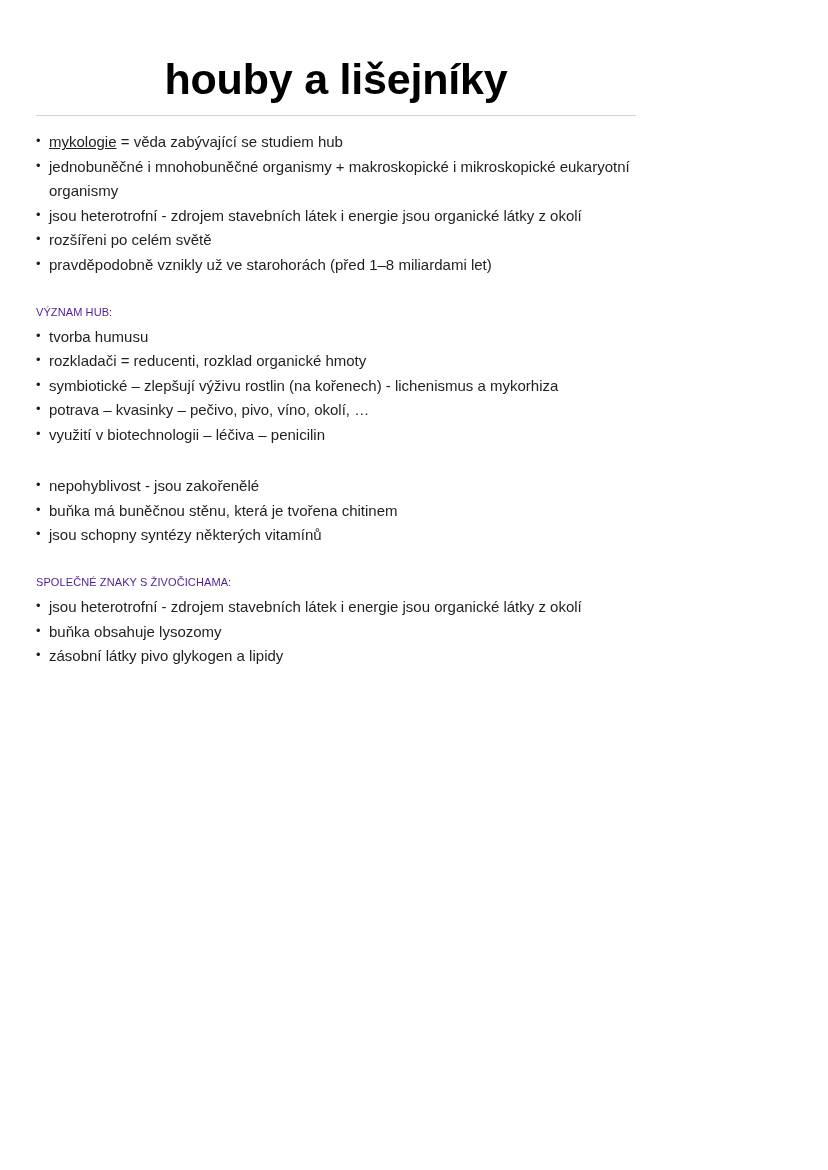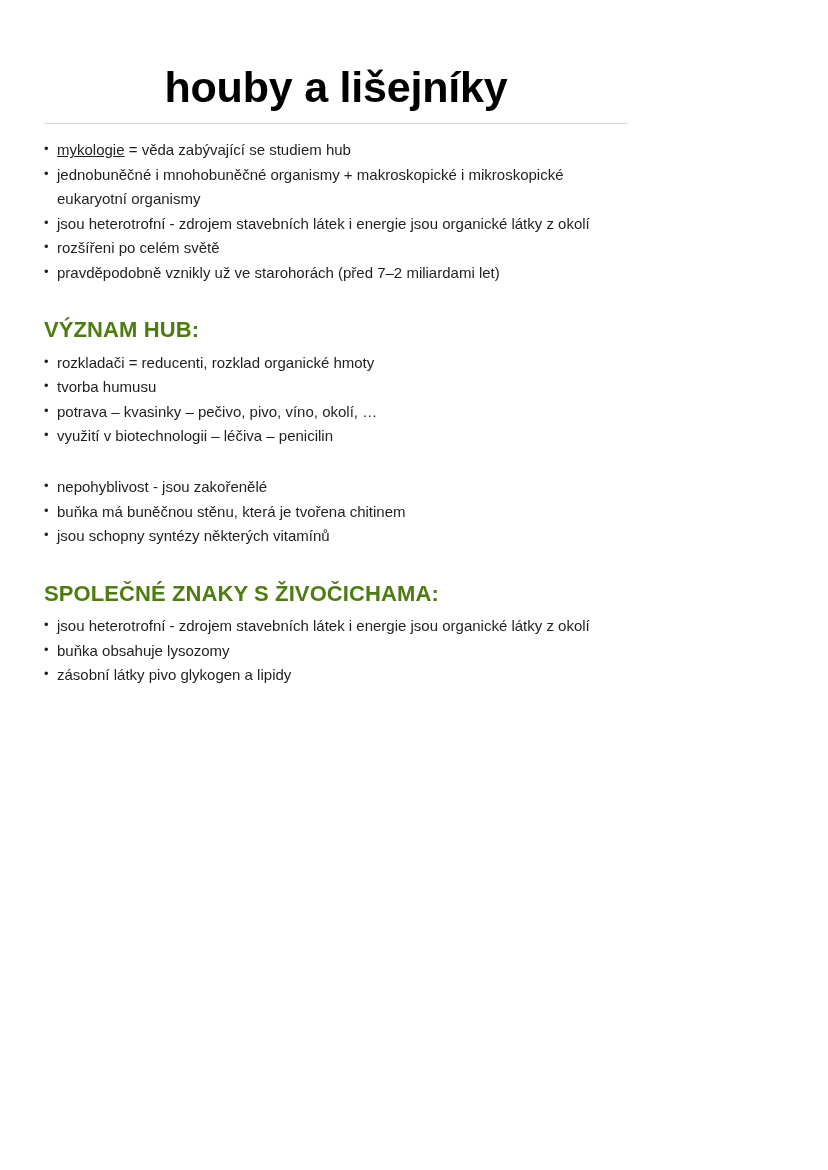--- a/index.html
+++ b/index.html
@@ -14,21 +14,21 @@
     overflow: hidden;
     font-family: "Liberation Sans", "DejaVu Sans", sans-serif;
     color: #1a1a1a;
     -webkit-font-smoothing: antialiased;
   }
   .page {
     position: relative;
     width: 672px;
     height: 1170px;
     box-sizing: border-box;
-    padding: 8px;
+    padding: 0;
     background: #ffffff;
   }
   .doc-title {
     margin: 0;
     padding-top: 56px;
     text-align: center;
     font-size: 43px;
     line-height: 1.08;
     font-weight: 700;
     letter-spacing: -0.2px;
@@ -45,25 +45,25 @@
     padding: 14px 36px 0 36px;
   }
   .section {
     margin: 0 0 27px 0;
   }
   .section:last-child {
     margin-bottom: 5px;
   }
   .section-heading {
     margin: 0 0 3px 0;
-    font-size: 22px;
+    font-size: 11px;
     line-height: 1.62;
-    font-weight: 700;
+    font-weight: 400;
     letter-spacing: 0.1px;
-    color: #4d7c0f;
+    color: #4c1d95;
   }
   ul.bullets {
     list-style: none;
     margin: 0;
     padding: 0;
   }
   ul.bullets li {
     position: relative;
     padding-left: 13px;
     margin: 0;
@@ -95,29 +95,30 @@
   <hr class="title-rule">
 
   <div class="content">
 
     <section class="section">
       <ul class="bullets">
         <li><span class="u">mykologie</span><span> = věda zabývající se studiem hub</span></li>
         <li>jednobuněčné i mnohobuněčné organismy + makroskopické i mikroskopické eukaryotní organismy</li>
         <li>jsou heterotrofní - zdrojem stavebních látek i energie jsou organické látky z okolí</li>
         <li>rozšířeni po celém světě</li>
-        <li>pravděpodobně vznikly už ve starohorách (před 7–2 miliardami let)</li>
+        <li>pravděpodobně vznikly už ve starohorách (před 1–8 miliardami let)</li>
       </ul>
     </section>
 
     <section class="section">
       <h2 class="section-heading">VÝZNAM HUB:</h2>
       <ul class="bullets">
+        <li>tvorba humusu</li>
         <li>rozkladači = reducenti, rozklad organické hmoty</li>
-        <li>tvorba humusu</li>
+        <li>symbiotické – zlepšují výživu rostlin (na kořenech) - lichenismus a mykorhiza</li>
         <li>potrava – kvasinky – pečivo, pivo, víno, okolí, …</li>
         <li>využití v biotechnologii – léčiva – penicilin</li>
       </ul>
     </section>
 
     <section class="section">
       <ul class="bullets">
         <li>nepohyblivost - jsou zakořenělé</li>
         <li>buňka má buněčnou stěnu, která je tvořena chitinem</li>
         <li>jsou schopny syntézy některých vitamínů</li>

